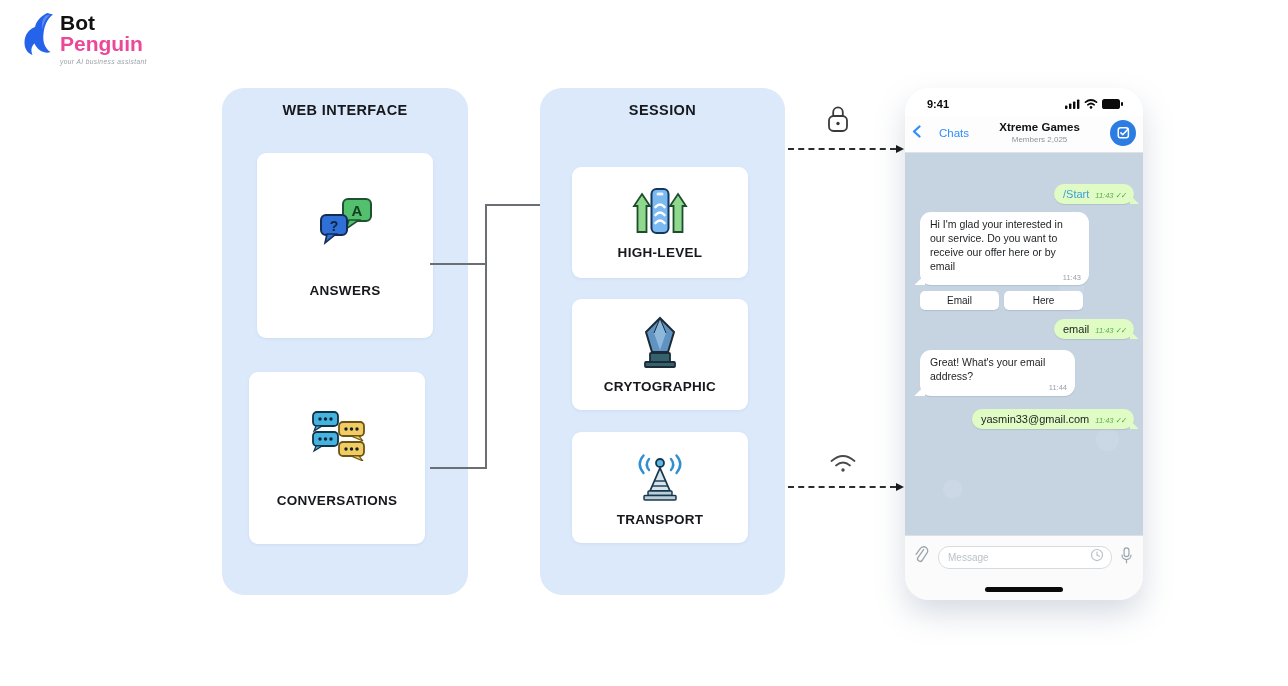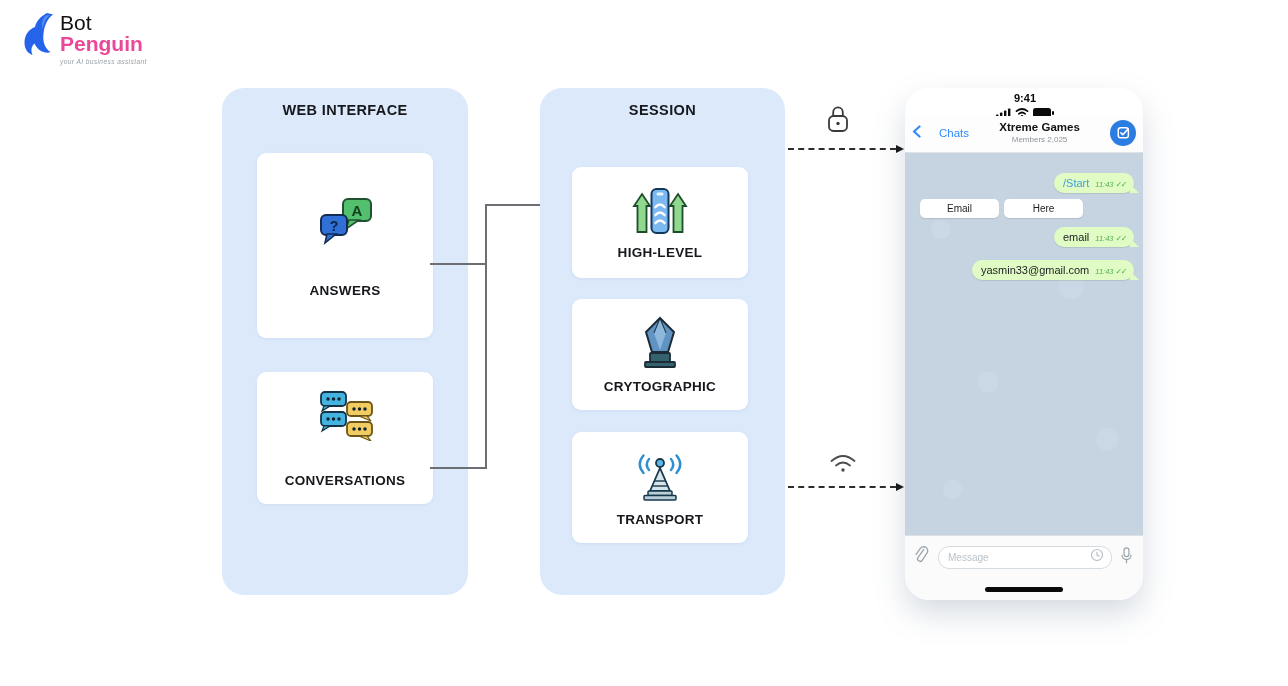--- a/index.html
+++ b/index.html
@@ -1,53 +1,53 @@
 <!DOCTYPE html>
 <html><head>
 <meta charset="utf-8">
 <style>
   html,body{margin:0;padding:0;background:#ffffff;font-family:"Liberation Sans",sans-serif;}
   .stage{position:relative;width:1288px;height:686px;background:#ffffff;overflow:hidden;}
 
   
   .logo{position:absolute;left:20px;top:12px;display:flex;align-items:flex-start;gap:6px;}
   .logo-text{display:flex;flex-direction:column;line-height:1.02;}
-  .logo-bot{font-size:21px;font-weight:400;color:#111;}
+  .logo-bot{font-size:21px;font-weight:700;color:#111;}
   .logo-penguin{font-size:21px;font-weight:800;color:#ec4899;}
   .logo-tagline{font-size:6.6px;font-style:italic;color:#9aa0a6;margin-top:4px;letter-spacing:.4px;}
 
   
   .panel{position:absolute;background:#dbe9fb;border-radius:22px;}
   .panel-title{text-align:center;font-size:14.5px;font-weight:700;color:#16181c;letter-spacing:.4px;padding-top:14px;}
   .panel-web{left:185px;top:88px;width:246px;height:507px;margin-left:37px;}
   .panel-session{left:540px;top:88px;width:245px;height:507px;}
   .card{position:absolute;background:#ffffff;border-radius:9px;box-shadow:0 1px 3px rgba(90,120,160,.10);
         display:flex;flex-direction:column;align-items:center;justify-content:center;}
   .card-label{font-size:13.5px;font-weight:700;color:#16181c;letter-spacing:.3px;}
   .card-answers{left:35px;top:65px;width:176px;height:185px;}
   .card-answers .card-icon{margin-bottom:30px;}
-  .card-conversations{left:35px;top:284px;width:176px;height:132px;}
+  .card-conversations{left:27px;top:284px;width:176px;height:172px;}
   .card-conversations .card-icon{margin-bottom:28px;}
   .card-sm{left:32px;width:176px;height:111px;}
   .card-highlevel{top:79px;}
   .card-cryto{top:211px;}
   .card-transport{top:344px;}
   .card-sm .card-icon{margin-bottom:5px;}
 
   
   .cline{position:absolute;background:#6b6f73;}
   .arrow{position:absolute;height:0;border-top:2px dashed #2c2c2c;}
   .arrow::after{content:'';position:absolute;right:-8px;top:-5px;border-left:8px solid #111;
                 border-top:4px solid transparent;border-bottom:4px solid transparent;}
   .float-icon{position:absolute;}
 
   
   .phone{position:absolute;left:905px;top:88px;width:238px;height:512px;background:#fff;border-radius:24px;
          box-shadow:0 14px 30px rgba(110,130,155,.28);display:flex;flex-direction:column;overflow:hidden;}
-  .statusbar{height:24px;display:flex;align-items:center;justify-content:space-between;padding:4px 20px 0 22px;flex-direction:column;}
+  .statusbar{height:24px;display:flex;align-items:center;justify-content:space-between;padding:4px 20px 0 22px;}
   .sb-time{font-size:11px;font-weight:700;color:#0a0a0a;}
   .sb-icons{display:flex;align-items:center;gap:4px;}
   .tg-header{height:33px;display:flex;align-items:center;justify-content:space-between;padding:0 7px 3px 7px;
              background:#fdfdfd;border-bottom:1px solid #dfe3e6;}
   .tg-back{display:flex;align-items:center;gap:18px;color:#2f8cff;font-size:11.5px;cursor:pointer;}
   .tg-center{display:flex;flex-direction:column;align-items:center;line-height:1.15;}
   .tg-title{font-size:11.5px;font-weight:700;color:#101114;}
   .tg-sub{font-size:8px;color:#8e949a;}
   .tg-compose{width:26px;height:26px;border-radius:50%;background:#2b7de1;display:flex;align-items:center;justify-content:center;}
 
@@ -64,21 +64,21 @@
                   clip-path:polygon(0 0,100% 100%,0 100%);}
   .b-left{align-self:flex-start;background:#ffffff;padding:6px 9px 12px 10px;margin-left:6px;
           box-shadow:0 1px 1px rgba(90,110,130,.18);line-height:1.32;}
   .b-left::before{content:'';position:absolute;left:-6px;bottom:0;width:11px;height:11px;background:#ffffff;
                   clip-path:polygon(100% 0,100% 100%,0 100%);}
   .g-text{font-size:11px;}
   .g-link{color:#3f9ddd;}
   .g-meta{font-size:7.5px;font-style:italic;color:#58ad53;margin-left:6px;}
   .g-checks{font-style:normal;color:#4aa94a;letter-spacing:-1.5px;font-size:8px;}
   .w-time{position:absolute;right:8px;bottom:3px;font-size:7.5px;color:#98a2ab;}
-  .msg-start{margin-top:12px;}
+  .msg-start{margin-top:23px;}
   .msg-hi{margin-top:8px;width:150px;}
   .btn-row{display:flex;gap:5px;margin-top:6px;margin-left:6px;}
   .chat-btn{width:79px;height:19px;background:#fff;border:none;border-radius:5px;font-size:10px;color:#1c1e21;
             font-family:"Liberation Sans",sans-serif;display:flex;align-items:center;justify-content:center;
             box-shadow:0 1px 1px rgba(90,110,130,.2);cursor:pointer;}
   .msg-email{margin-top:9px;}
   .msg-great{margin-top:11px;width:136px;}
   .msg-yasmin{margin-top:13px;}
 
   .inputbar{height:34px;background:#fbfbfb;border-top:1px solid #dde1e4;display:flex;align-items:center;
@@ -282,30 +282,38 @@
           <path d="M6.5 10.5 L9 13 L16 5.5"></path>
         </svg>
       </span>
     </div>
 
     <div class="chat">
       <div class="bubble b-right msg-start">
         <span class="g-text g-link">/Start</span><span class="g-meta"><span>11:43</span> <span class="g-checks">✓✓</span></span>
       </div>
 
+      <div class="bubble b-left msg-hi">
+        <span>Hi I'm glad your interested in our service. Do you want to receive our offer here or by email</span>
+        <span class="w-time">11:43</span>
+      </div>
 
       <div class="btn-row">
         <button class="chat-btn">Email</button>
         <button class="chat-btn">Here</button>
       </div>
 
       <div class="bubble b-right msg-email">
         <span class="g-text">email</span><span class="g-meta"><span>11:43</span> <span class="g-checks">✓✓</span></span>
       </div>
 
+      <div class="bubble b-left msg-great">
+        <span>Great! What's your email address?</span>
+        <span class="w-time">11:44</span>
+      </div>
 
       <div class="bubble b-right msg-yasmin">
         <span class="g-text">yasmin33@gmail.com</span><span class="g-meta"><span>11:43</span> <span class="g-checks">✓✓</span></span>
       </div>
     </div>
 
     <div class="inputbar">
       <span>
         <svg width="15" height="19" viewBox="0 0 15 19" fill="none" stroke="#9aa5ad" stroke-width="1.5" stroke-linecap="round">
           <path d="M11.5 4 L5.2 12.8 a2.9 2.9 0 0 0 4.7 3.4 L15 8.5 a4.6 4.6 0 1 0 -7.4 -5.4 L3 9.5" transform="translate(-1.5,0) scale(0.88)"></path>

